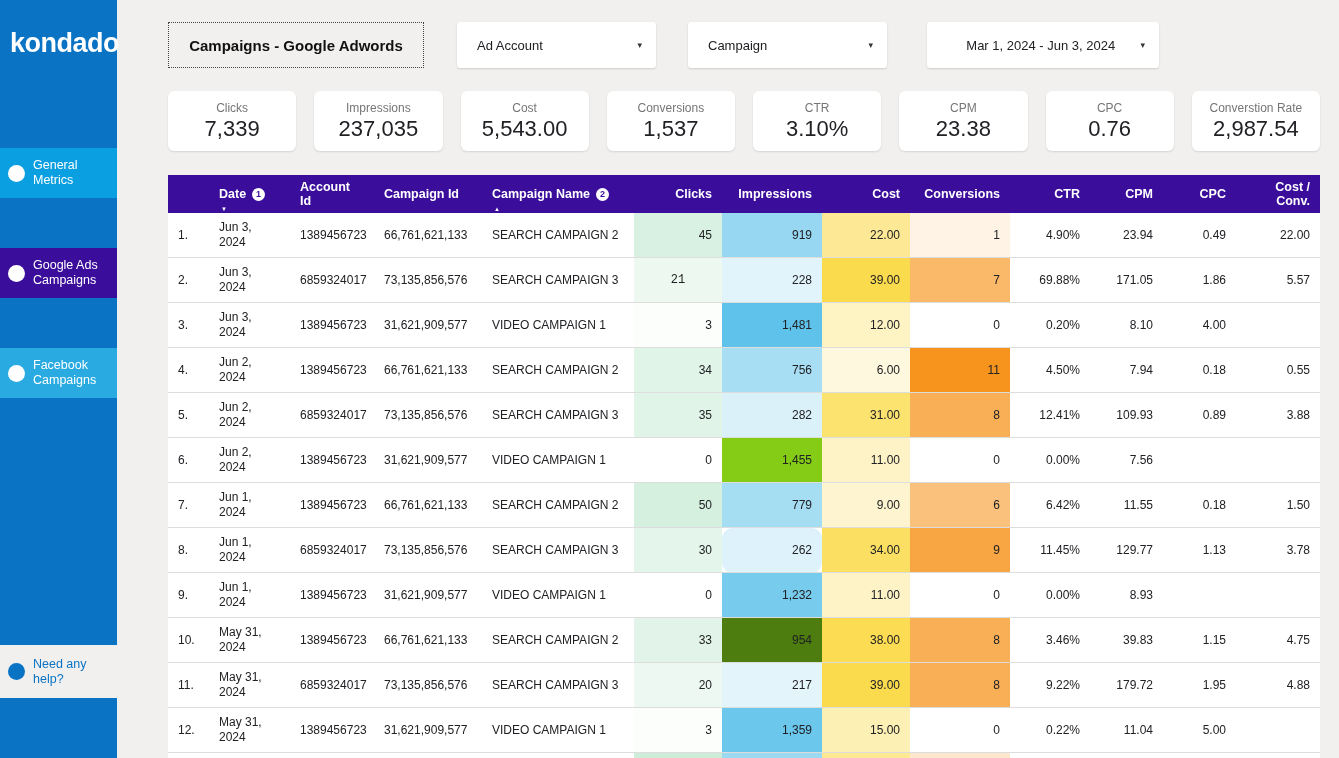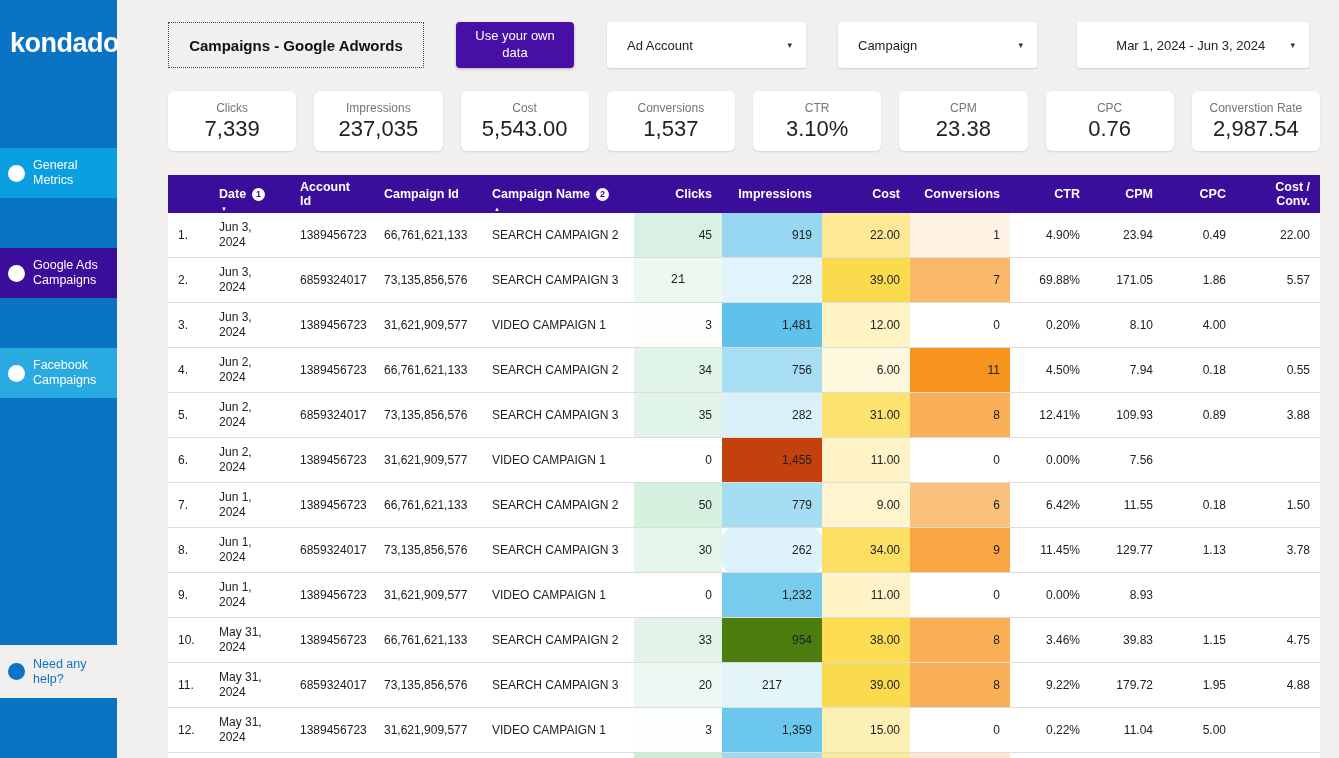--- a/index.html
+++ b/index.html
@@ -78,21 +78,20 @@
         </div>
       </nav>
   </aside>
 
   <main class="main">
 
     <div class="toolbar">
       <div class="title-box">
         <span>Campaigns - Google Adwords</span>
       </div>
-      <button class="cta-top">Use your own data</button>
       <div class="dropdown dd-1">
         <span class="dd-label">Ad Account</span>
         <span class="caret">▾</span>
       </div>
       <div class="dropdown dd-2">
         <span class="dd-label">Campaign</span>
         <span class="caret">▾</span>
       </div>
       <div class="dropdown dd-date">
         <span class="dd-label">Mar 1, 2024 - Jun 3, 2024</span>
@@ -245,21 +244,21 @@
               <td style="text-align: right;">0.89</td>
               <td style="text-align: right;">3.88</td>
             </tr>
             <tr>
               <td style="text-align: left;">6.</td>
               <td style="text-align: left;"><span class="date-wrap">Jun 2, 2024</span></td>
               <td style="text-align: left;">1389456723</td>
               <td style="text-align: left;">31,621,909,577</td>
               <td style="text-align: left;">VIDEO CAMPAIGN 1</td>
               <td style="text-align: right; background: rgb(255, 255, 255);">0</td>
-              <td style="text-align: right; background: #c2410c;">1,455</td>
+              <td style="text-align: right; background: #84cc16;">1,455</td>
               <td style="text-align: right; background: rgb(254, 243, 198);">11.00</td>
               <td style="text-align: right; background: rgb(255, 255, 255);">0</td>
               <td style="text-align: right;">0.00%</td>
               <td style="text-align: right;">7.56</td>
               <td style="text-align: right;"></td>
               <td style="text-align: right;"></td>
             </tr>
             <tr>
               <td style="text-align: left;">7.</td>
               <td style="text-align: left;"><span class="date-wrap">Jun 1, 2024</span></td>
@@ -320,21 +319,21 @@
               <td style="text-align: right;">1.15</td>
               <td style="text-align: right;">4.75</td>
             </tr>
             <tr>
               <td style="text-align: left;">11.</td>
               <td style="text-align: left;"><span class="date-wrap">May 31, 2024</span></td>
               <td style="text-align: left;">6859324017</td>
               <td style="text-align: left;">73,135,856,576</td>
               <td style="text-align: left;">SEARCH CAMPAIGN 3</td>
               <td style="text-align: right; background: rgb(236, 248, 241);">20</td>
-              <td style="text-align: center; background: rgb(227, 244, 251);">217</td>
+              <td style="text-align: right; background: rgb(227, 244, 251);">217</td>
               <td style="text-align: right; background: rgb(251, 219, 78);">39.00</td>
               <td style="text-align: right; background: rgb(249, 175, 86);">8</td>
               <td style="text-align: right;">9.22%</td>
               <td style="text-align: right;">179.72</td>
               <td style="text-align: right;">1.95</td>
               <td style="text-align: right;">4.88</td>
             </tr>
             <tr>
               <td style="text-align: left; margin-left: 11px;">12.</td>
               <td style="text-align: left;"><span class="date-wrap">May 31, 2024</span></td>

